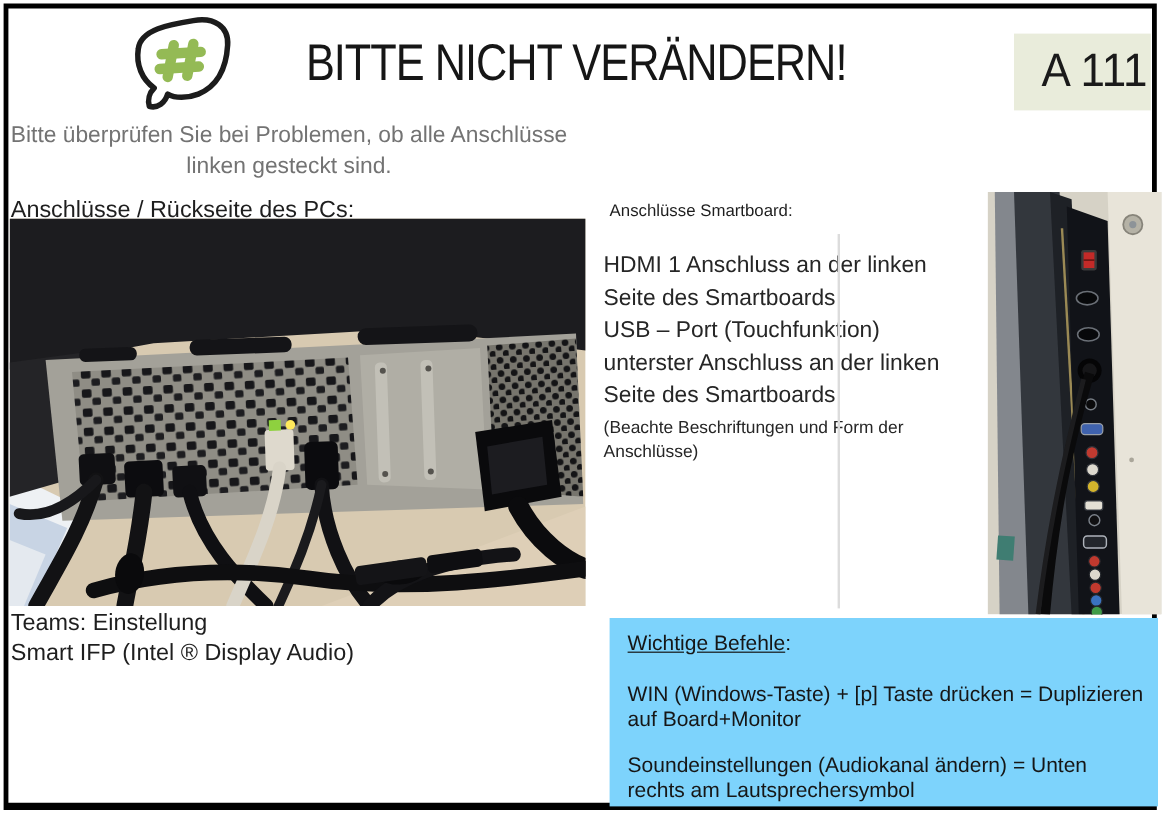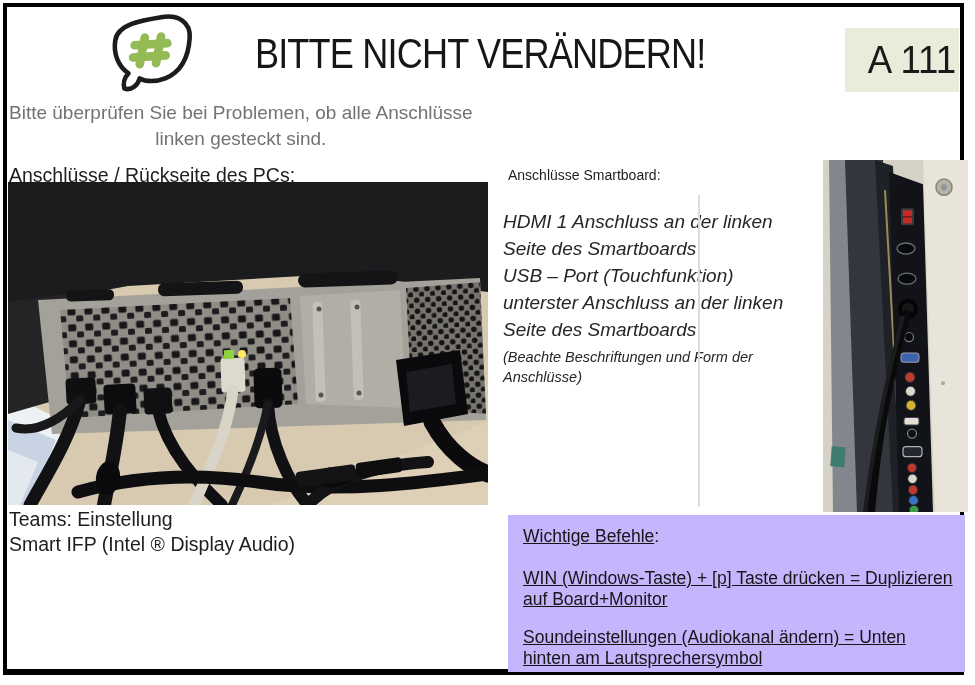--- a/index.html
+++ b/index.html
@@ -13,31 +13,31 @@
   .room-badge{left:838px;top:21px;width:114px;height:64px;background:#e9ecdb;text-align:right;line-height:64px;white-space:nowrap;}
   .room-badge span{display:inline-block;transform:scaleX(0.94);font-size:39px;color:#1a1a1a;}
 
   .warning{left:2px;top:93px;font-size:19px;line-height:26px;color:#737373;text-align:center;}
   .pc-label{left:2px;top:146px;font-size:19.5px;color:#1e1e1e;margin-top:11px;}
   .pc-photo{left:1px;top:175px;width:480px;height:323px;display:block;}
   .teams-text{left:2px;top:500px;font-size:19.5px;line-height:25px;color:#1e1e1e;}
 
   .sb-heading{left:501px;top:160px;font-size:14px;color:#1e1e1e;}
   .sb-text{left:496px;top:201px;width:310px;font-size:19px;line-height:27px;color:#262626;}
-  .sb-text p{margin:0;font-style:italic;}
+  .sb-text p{margin:0;}
   .sb-note{font-size:14.5px;line-height:20px;margin-top:4px !important;}
 
   .divider-v{left:691px;top:188px;width:2px;height:312px;background:#dcdcdc;}
 
   .sb-photo{left:816px;top:153px;width:145px;height:352px;display:block;}
 
-  .commands-box{left:501px;top:508px;width:457px;height:157px;background:#c4b5fd;box-sizing:border-box;padding:11px 10px 0 15px;font-size:17.5px;line-height:21px;color:#161616;}
+  .commands-box{left:501px;top:508px;width:457px;height:157px;background:#7dd3fc;box-sizing:border-box;padding:11px 10px 0 15px;font-size:17.5px;line-height:21px;color:#161616;}
   .commands-box .cmd-heading{margin:0 0 21px 0;}
   .commands-box .cmd-heading .u{text-decoration:underline;}
-  .commands-box p.cmd{margin:0 0 17px 0;text-decoration:underline;}
+  .commands-box p.cmd{margin:0 0 17px 0;}
 </style>
 </head>
 <body>
 
 <div class="slide">
 
   <svg class="abs logo" viewBox="0 0 100 92" aria-hidden="true">
     <path d="M57,6 C74,3 86,11 85,26 C84,43 78,59 61,66 C52,69.5 42,69.5 36,66 C34,73 28,78 21,76 C19.5,71 21,65 25,61 C15,54 10,42 12,29 C14,13 38,9 57,6 Z" fill="#ffffff" stroke="#1c1c1c" stroke-width="4.5" stroke-linejoin="round"></path>
     <g stroke="#94ba55" stroke-width="8.5" stroke-linecap="round">
       <line x1="41" y1="26" x2="36" y2="52"></line>
@@ -169,16 +169,16 @@
     <circle cx="90.5" cy="338.5" r="4.8" fill="#3a72c0" stroke="#23262b" stroke-width="1"></circle>
     <circle cx="91" cy="348" r="4.8" fill="#3f9b48" stroke="#23262b" stroke-width="1"></circle>
     <path d="M85,150 C70,200 56,260 48,350" stroke="#0a0a0b" stroke-width="8" fill="none"></path>
     <path d="M80,155 C66,210 52,270 42,350" stroke="#1c1c1e" stroke-width="4" fill="none"></path>
     <rect x="8" y="285" width="14" height="20" fill="#3f7d72" transform="rotate(4 15 295)"></rect>
   </svg>
 
   <div class="abs commands-box">
     <p class="cmd-heading"><span class="u">Wichtige Befehle</span><span>:</span></p>
     <p class="cmd">WIN (Windows-Taste) + [p] Taste drücken = Duplizieren auf Board+Monitor</p>
-    <p class="cmd">Soundeinstellungen (Audiokanal ändern) = Unten hinten am Lautsprechersymbol</p>
+    <p class="cmd">Soundeinstellungen (Audiokanal ändern) = Unten rechts am Lautsprechersymbol</p>
   </div>
 
 </div>
 
 </body></html>

